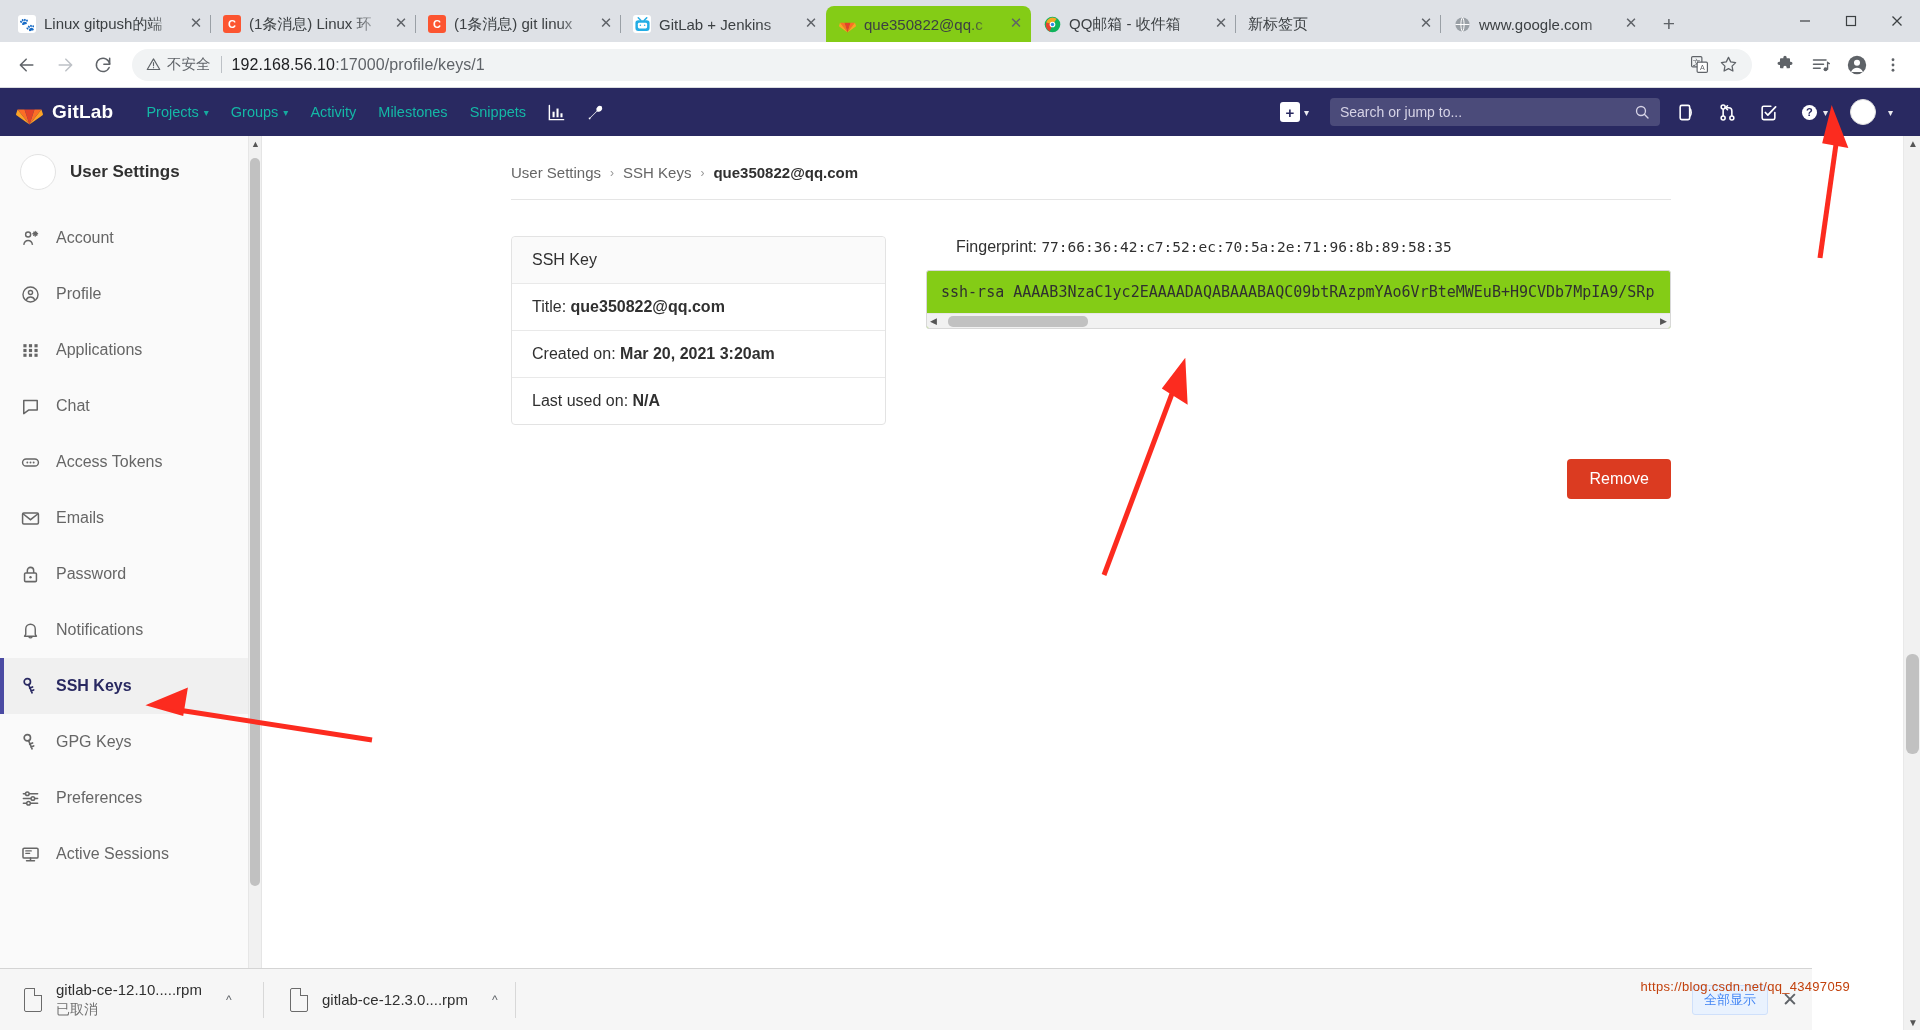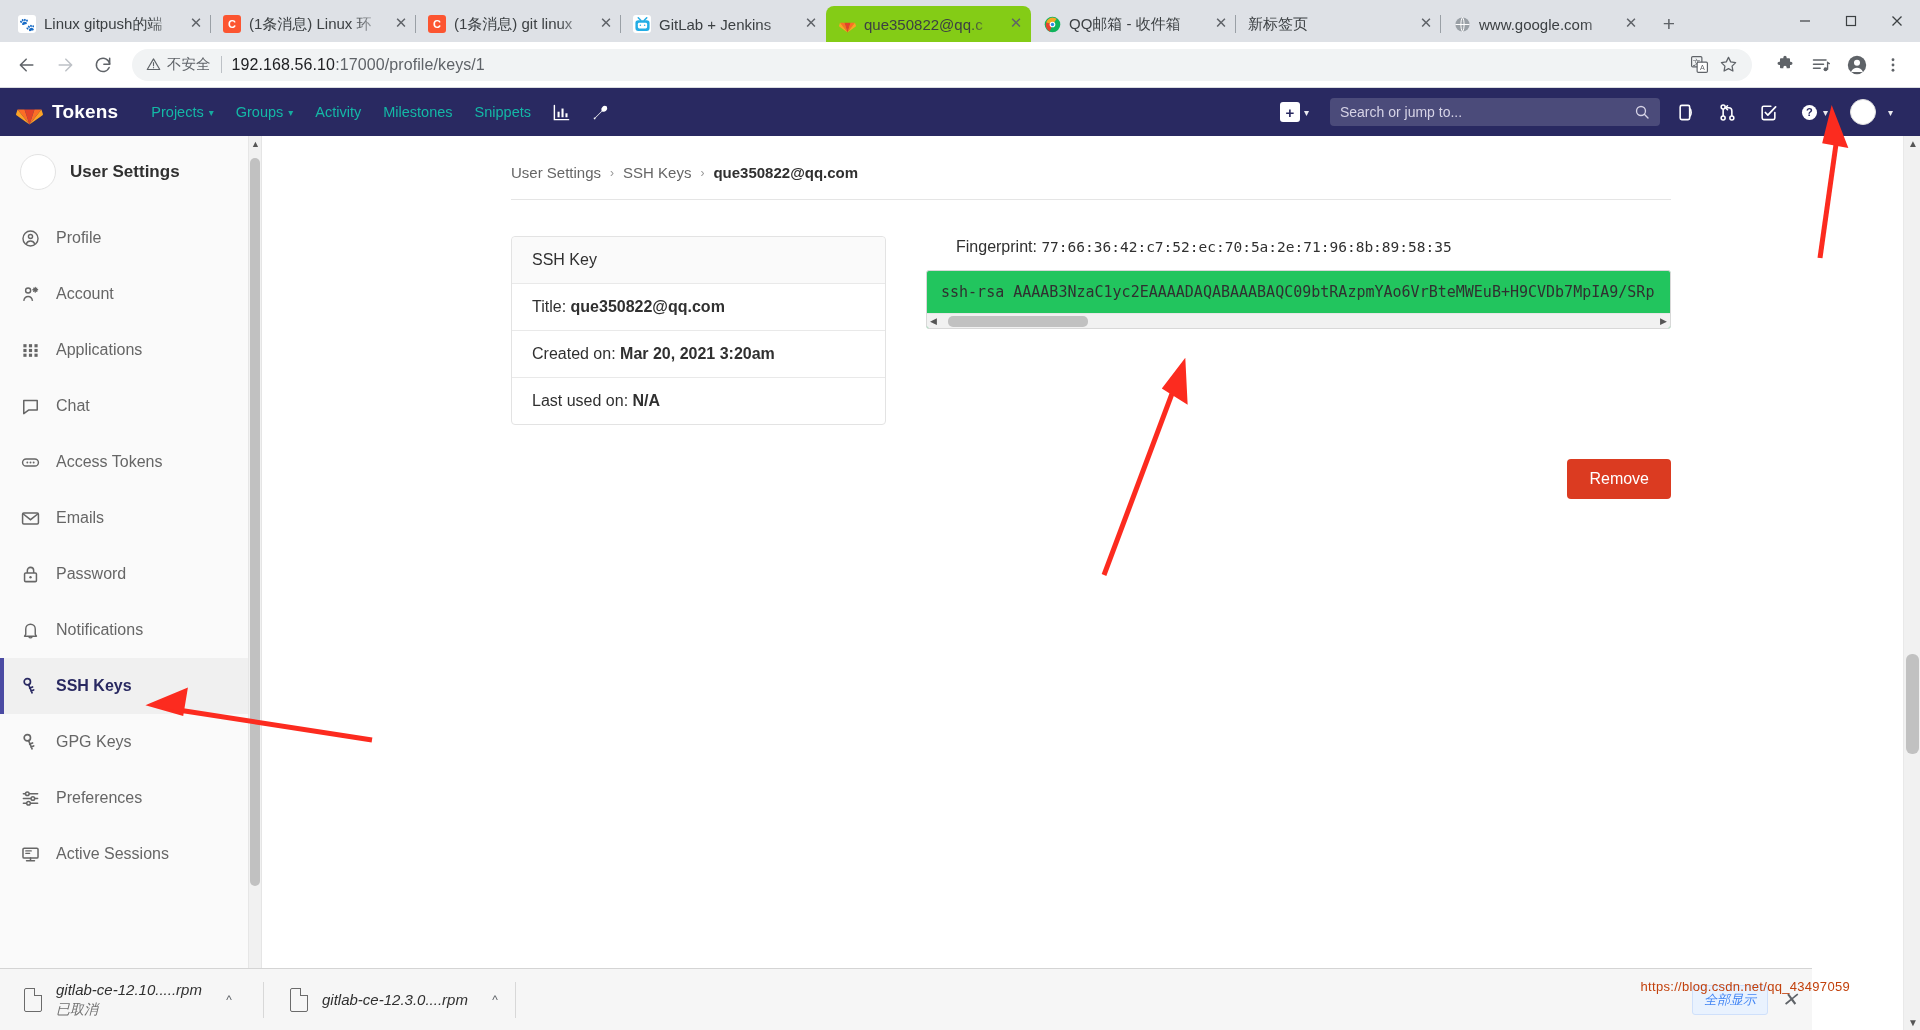--- a/index.html
+++ b/index.html
@@ -179,21 +179,21 @@
   }
   .card-row:last-child { border-bottom:none; }
   .card-row b { font-weight:700; }
 
   .keypane { flex: 1 1 auto; min-width:0; }
   .fingerprint { font-size:16px; color:#303030; padding: 2px 0 14px 2px; margin-left: 28px; }
   .fingerprint .fp-val {
     font-family: "DejaVu Sans Mono", monospace; font-size:14.5px; color:#303030;
   }
   .keybox {
-    border:1px solid #d8d8d8; border-radius:3px; background:#22c55e;
+    border:1px solid #d8d8d8; border-radius:3px; background:#84cc16;
     padding: 12px 0 0 0; position:relative; overflow:hidden;
   }
   .keybox .keytext {
     font-family: "DejaVu Sans Mono", monospace; font-size:15px; color:#303030;
     white-space: nowrap; padding: 0 14px 12px 14px; overflow:hidden;
   }
   .hbar {
     height: 15px; background:#f1f1f1; border-top:1px solid #e6e6e6;
     display:flex; align-items:center; position:relative;
   }
@@ -222,21 +222,21 @@
   .page-scroll .parr.up { top:2px; }
   .page-scroll .parr.dn { bottom:2px; }
 
   
   .anno { position:absolute; left:0; top:0; width:1920px; height:1030px; pointer-events:none; z-index:50; }
 
   
   .shelf {
     position:absolute; left:0; bottom:0; width:1812px; height:62px;
     background:#f6f6f6; border-top:1px solid #d4d4d4;
-    display:flex; align-items:center; padding-left:14px; gap:0;font-style:italic;
+    display:flex; align-items:center; padding-left:14px; gap:0;
   }
   .dl-item {
     display:flex; align-items:center; gap:14px; padding: 0 18px 0 10px;
     height:62px; position:relative; min-width:250px;
   }
   .dl-item::after {
     content:""; position:absolute; right:0; top:13px; bottom:13px; width:1px; background:#d8d8d8;
   }
   .dl-file-icon {
     width:18px;height:24px;border:1.5px solid #6b6b6b;border-radius:2px;position:relative;
@@ -447,21 +447,21 @@
     <div class="gl-logo">
       <span>
         <svg width="27" height="26" viewBox="0 0 36 34" style="display:block">
             <path fill="#e24329" d="M18 33.8L24.6 13.5H11.4z"></path>
             <path fill="#fc6d26" d="M18 33.8L11.4 13.5H2.1z"></path>
             <path fill="#fca326" d="M2.1 13.5L.1 19.7c-.2.6 0 1.2.5 1.6L18 33.8z"></path>
             <path fill="#fc6d26" d="M18 33.8l6.6-20.3h9.3z"></path>
             <path fill="#fca326" d="M33.9 13.5l2 6.2c.2.6 0 1.2-.5 1.6L18 33.8z"></path>
           </svg>
       </span>
-      <span class="gl-logo-text">Tokens</span>
+      <span class="gl-logo-text">GitLab</span>
     </div>
 
     <div class="gl-nav-links">
       <div class="gl-nav-link">
         <span>Projects</span>
         <span class="caret">▾</span>
       </div>
       <div class="gl-nav-link">
         <span>Groups</span>
         <span class="caret">▾</span>
@@ -546,37 +546,37 @@
       <div class="sb-header">
         <div class="sb-avatar"></div>
         <div class="sb-title">User Settings</div>
       </div>
 
       <div class="sb-items">
 
         <div class="sb-item">
           <span class="sb-ico">
             <svg width="19" height="19" viewBox="0 0 24 24">
+                <circle cx="9" cy="7" r="3.2" fill="none" stroke="currentColor" stroke-width="1.8"></circle>
+                <path d="M3.5 20c.6-3.6 3-5.4 5.5-5.4s4.9 1.8 5.5 5.4" fill="none" stroke="currentColor" stroke-width="1.8"></path>
+                <path d="M18 3v6M15 6h6M16 4l4 4M20 4l-4 4" stroke="currentColor" stroke-width="1.6" stroke-linecap="round"></path>
+              </svg>
+          </span>
+          <span>Account</span>
+        </div>
+
+        <div class="sb-item">
+          <span class="sb-ico">
+            <svg width="19" height="19" viewBox="0 0 24 24">
                 <circle cx="12" cy="12" r="9.5" fill="none" stroke="currentColor" stroke-width="1.8"></circle>
                 <circle cx="12" cy="9.5" r="2.6" fill="none" stroke="currentColor" stroke-width="1.8"></circle>
                 <path d="M6.6 19c1-2.6 3.2-3.8 5.4-3.8s4.4 1.2 5.4 3.8" fill="none" stroke="currentColor" stroke-width="1.8"></path>
               </svg>
           </span>
           <span>Profile</span>
-        </div>
-
-        <div class="sb-item">
-          <span class="sb-ico">
-            <svg width="19" height="19" viewBox="0 0 24 24">
-                <circle cx="9" cy="7" r="3.2" fill="none" stroke="currentColor" stroke-width="1.8"></circle>
-                <path d="M3.5 20c.6-3.6 3-5.4 5.5-5.4s4.9 1.8 5.5 5.4" fill="none" stroke="currentColor" stroke-width="1.8"></path>
-                <path d="M18 3v6M15 6h6M16 4l4 4M20 4l-4 4" stroke="currentColor" stroke-width="1.6" stroke-linecap="round"></path>
-              </svg>
-          </span>
-          <span>Account</span>
         </div>
 
         <div class="sb-item">
           <span class="sb-ico">
             <svg width="19" height="19" viewBox="0 0 24 24">
                 <g fill="currentColor">
                   <rect x="3" y="4" width="4" height="4"></rect>
                   <rect x="10" y="4" width="4" height="4"></rect>
                   <rect x="17" y="4" width="4" height="4"></rect>
                   <rect x="3" y="10" width="4" height="4"></rect>

